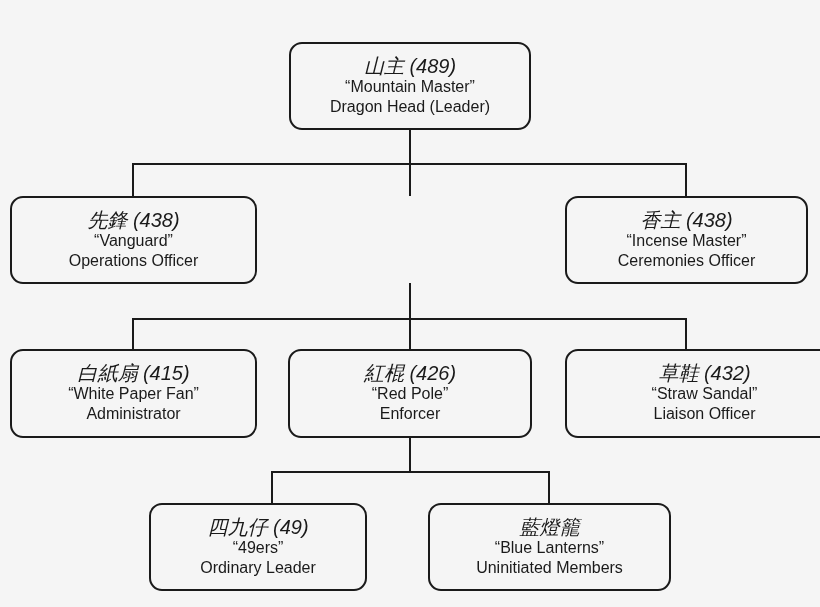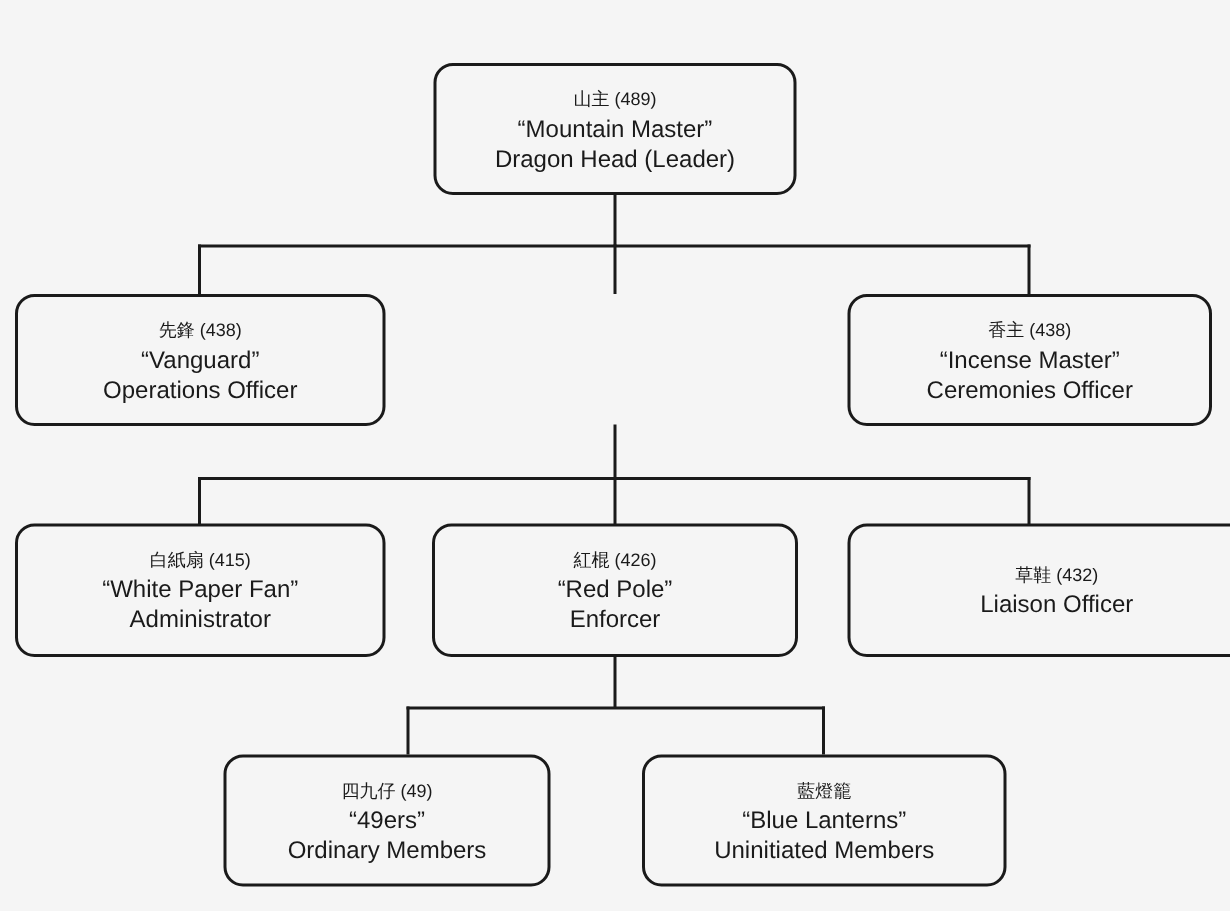--- a/index.html
+++ b/index.html
@@ -29,22 +29,23 @@
     flex-direction: column;
     justify-content: center;
     align-items: center;
     text-align: center;
     color: #1a1a1a;
     font-size: 16px;
     line-height: 20px;
     padding: 4px 6px;
   }
   .node .cjk-line {
-    font-size: 12px;
+    font-size: 20px;
     line-height: 21px;
+    font-style: italic;
   }
   .vline, .hline {
     position: absolute;
     background: #1a1a1a;
   }
   .vline { width: 2px; }
   .hline { height: 2px; }
 </style>
 </head>
 <body>
@@ -94,27 +95,28 @@
   </div>
 
   <div class="node" style="left:288px; top:349px; width:244px; height:89px;">
     <div class="cjk-line">紅棍 (426)</div>
     <div>“Red Pole”</div>
     <div>Enforcer</div>
   </div>
 
   <div class="node" style="left:565px; top:349px; width:279px; height:89px;">
     <div class="cjk-line">草鞋 (432)</div>
+    <div>“Straw Sandal”</div>
     <div>Liaison Officer</div>
   </div>
 
   <div class="node" style="left:149px; top:503px; width:218px; height:88px;">
     <div class="cjk-line">四九仔 (49)</div>
     <div>“49ers”</div>
-    <div>Ordinary Members</div>
+    <div>Ordinary Leader</div>
   </div>
 
   <div class="node" style="left:428px; top:503px; width:243px; height:88px;">
     <div class="cjk-line">藍燈籠</div>
     <div>“Blue Lanterns”</div>
     <div>Uninitiated Members</div>
   </div>
 
 </div>
 

